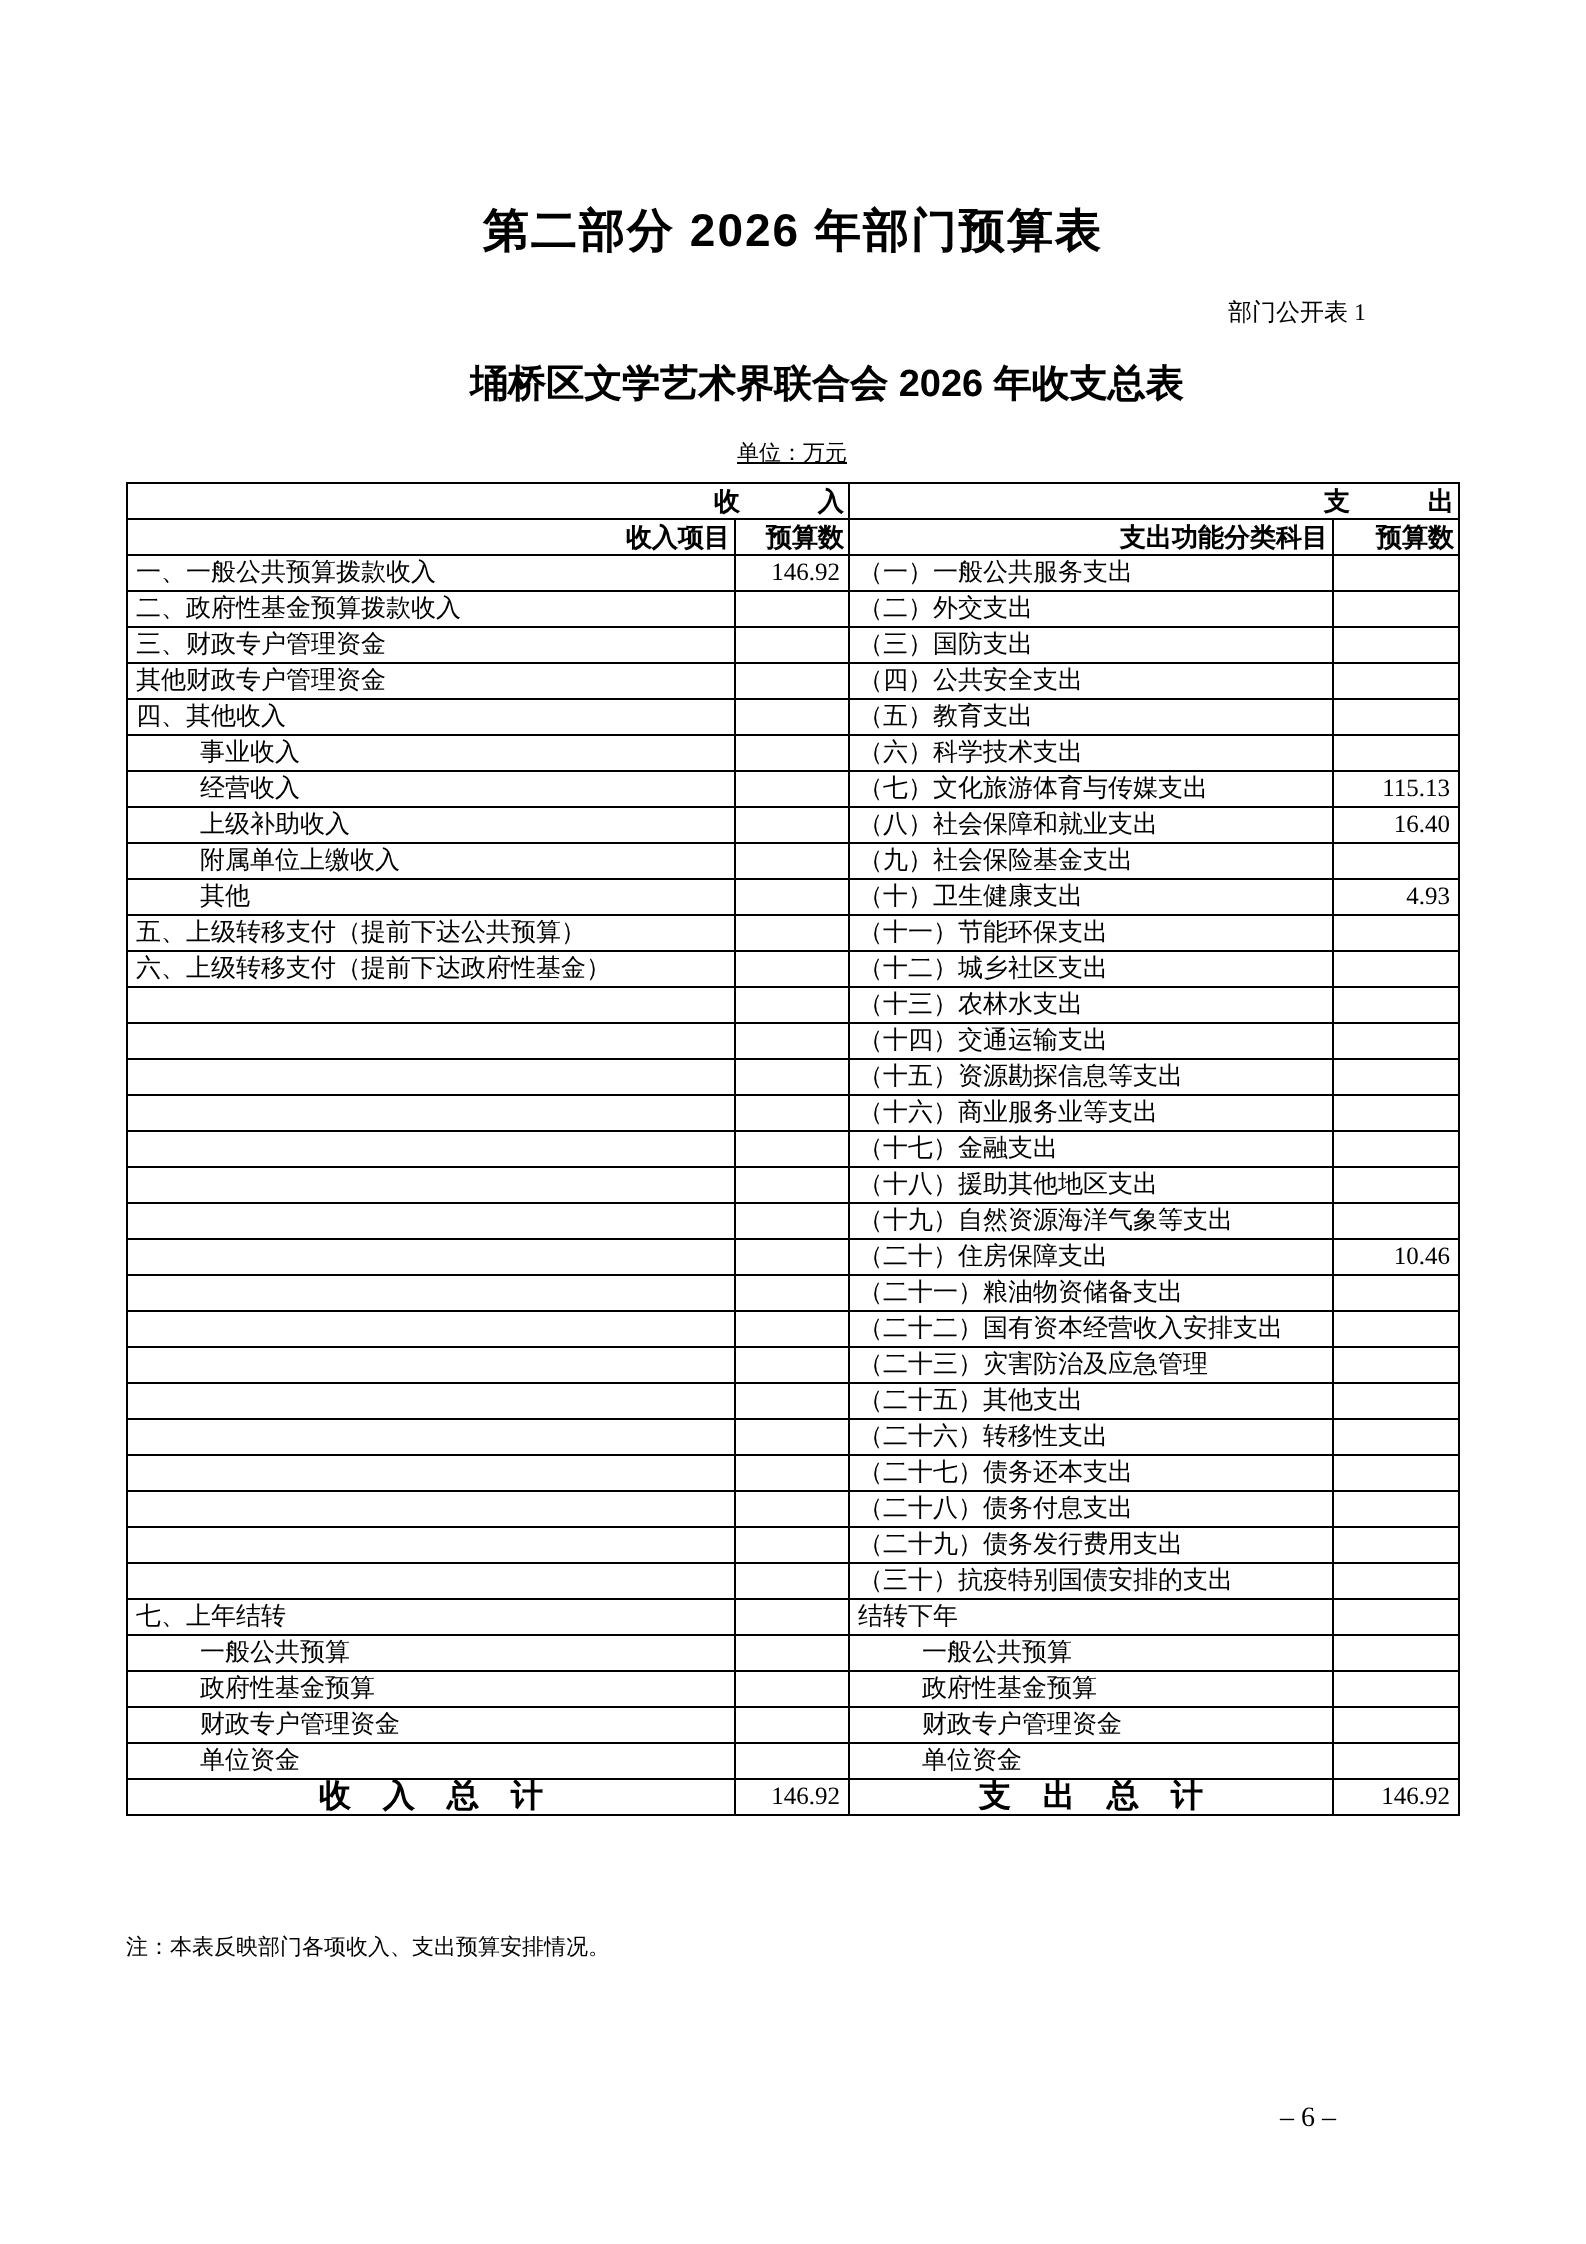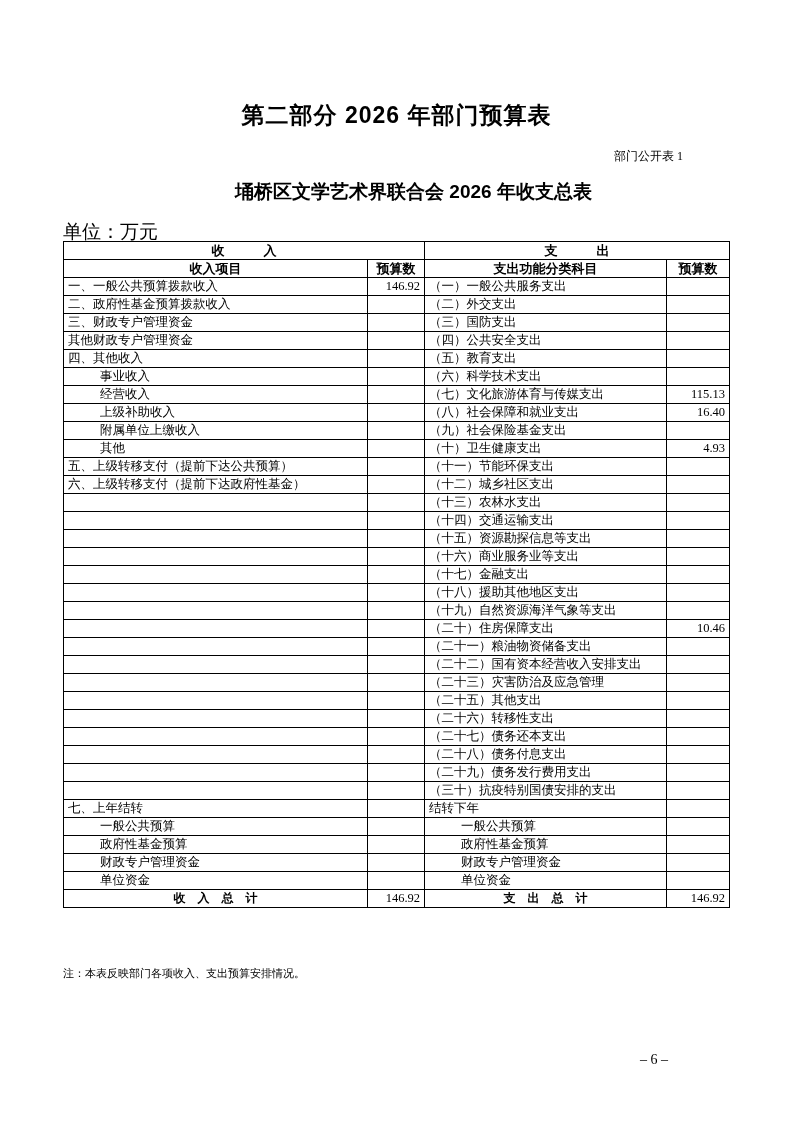--- a/index.html
+++ b/index.html
@@ -23,45 +23,45 @@
     text-align:right; font-size:12px;
   }
   .table-title {
     position:absolute; top:179px; left:0; width:793px;
     text-align:center; font-weight:bold; font-size:19px;
     font-family:"Liberation Sans", sans-serif;
     padding-left:34px;
   }
   .unit-note {
     position:absolute; top:219px; left:63px; width:666px;
-    text-align:left; font-size:19px;
+    text-align:center; font-size:11px;text-decoration:underline;
   }
 
   .table-wrap { position:absolute; top:241px; left:63px; width:666px; }
   table.budget {
     border-collapse:collapse; table-layout:fixed; width:666px;
     font-size:12.5px;
   }
   table.budget col.c1 { width:304px; }
   table.budget col.c2 { width:57px; }
   table.budget col.c3 { width:242px; }
   table.budget col.c4 { width:63px; }
   table.budget th, table.budget td {
     border:1px solid #000;
     height:18px; line-height:17px;
     padding:0 4px;
     white-space:nowrap; overflow:hidden;
   }
   table.budget th {
-    font-weight:bold; font-size:13px; text-align:center; padding:0 2px;
+    font-weight:bold; font-size:13px; text-align:right; padding:0 2px;
   }
   td.item { text-align:left; }
   td.item.indent { padding-left:36px; }
   td.num { text-align:right; }
-  tfoot td.total-label { text-align:center; font-weight:bold; font-size:12px; }
+  tfoot td.total-label { text-align:center; font-weight:bold; font-size:16px; }
   tfoot td.num { font-weight:normal; }
 
   .footnote {
     position:absolute; top:966px; left:63px; width:666px;
     font-size:11px; text-align:left;
   }
   .page-number {
     position:absolute; top:1052px; left:640px;
     font-size:14px;
   }

